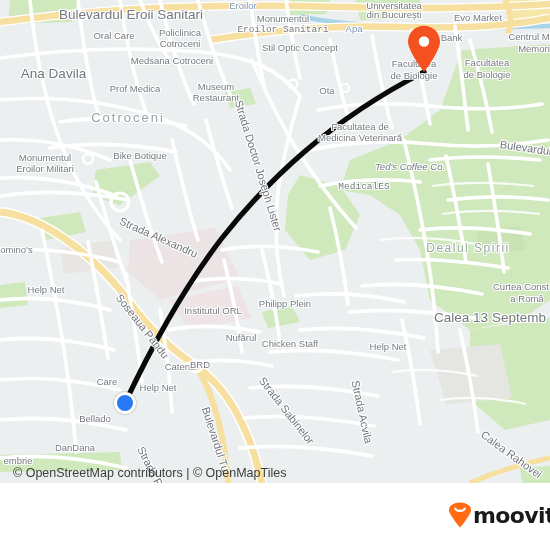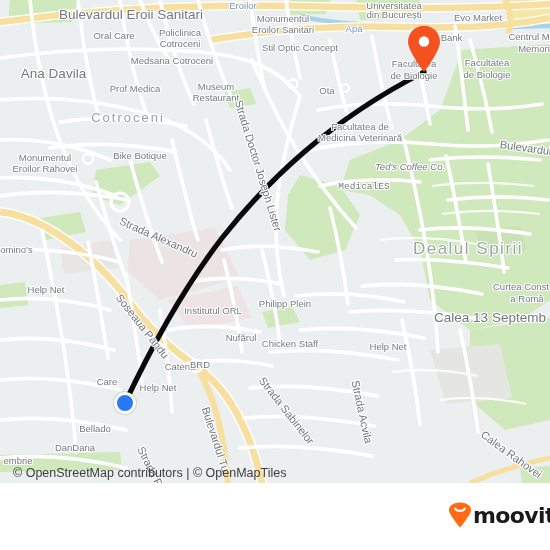--- a/index.html
+++ b/index.html
@@ -36,21 +36,21 @@
     text-shadow:
       1px 0 0 rgba(255,255,255,.9), -1px 0 0 rgba(255,255,255,.9),
       0 1px 0 rgba(255,255,255,.9), 0 -1px 0 rgba(255,255,255,.9),
       1px 1px 0 rgba(255,255,255,.9), -1px -1px 0 rgba(255,255,255,.9),
       1px -1px 0 rgba(255,255,255,.9), -1px 1px 0 rgba(255,255,255,.9);
     pointer-events: none;
   }
   .maplabel.center { transform: translateX(-50%); }
   .maplabel.big   { font-size: 13.5px; color: #73777d; }
   .maplabel.area  { font-size: 13px; color: #9aa0a6; letter-spacing: 2px; }
-  .maplabel.area2 { font-size: 17px; color: #9aa8a0; letter-spacing: 1.5px; }
+  .maplabel.area2 { font-size: 12px; color: #9aa8a0; letter-spacing: 1.5px; }
   .maplabel.street{ font-size: 11px; color: #70747a; }
   .maplabel.poi   { font-size: 9.5px; color: #75797f; text-align: center; }
   .maplabel.blue  { color: #7b96b8; }
 
   
   #origin-dot {
     position: absolute;
     width: 22px; height: 22px;
     border-radius: 50%;
     background: #2979f7;
@@ -267,60 +267,60 @@
     <div id="labels">
         <div class="maplabel big center" style="left: 131px; top: 9px;">Bulevardul Eroii Sanitari</div>
         <div class="maplabel poi center blue" style="left: 243px; top: 0px;">Eroilor</div>
         <div class="maplabel poi center" style="left: 394px; top: 0px;">Universitatea</div>
         <div class="maplabel poi center" style="left: 394px; top: 9px;">din București</div>
         <div class="maplabel poi center" style="left: 478px; top: 12px;">Evo Market</div>
         <div class="maplabel poi center" style="left: 114px; top: 30px;">Oral Care</div>
         <div class="maplabel poi center" style="left: 180px; top: 27px;">Policlinica</div>
         <div class="maplabel poi center" style="left: 180px; top: 38px;">Cotroceni</div>
         <div class="maplabel poi center" style="left: 283px; top: 13px;">Monumentul</div>
-        <div class="maplabel poi center" style="left: 283px; top: 24px;">Eroilor Sanitari</div>
+        <div class="maplabel poi center" style="left: 283px; top: 24px; font-family: Liberation Mono, monospace;">Eroilor Sanitari</div>
         <div class="maplabel poi center blue" style="left: 354px; top: 23px;">Apa</div>
         <div class="maplabel poi center" style="left: 438px; top: 32px;">Alpha Bank</div>
         <div class="maplabel poi center" style="left: 529px; top: 31px;">Centrul M</div>
         <div class="maplabel poi center" style="left: 534px; top: 43px;">Memori</div>
         <div class="maplabel big center" style="left: 34px; top: 68px; padding-left: 39px;">Ana Davila</div>
         <div class="maplabel poi center" style="left: 172px; top: 55px;">Medsana Cotroceni</div>
         <div class="maplabel poi center" style="left: 300px; top: 42px;">Stil Optic Concept</div>
         <div class="maplabel poi center" style="left: 414px; top: 58px;">Facultatea</div>
         <div class="maplabel poi center" style="left: 414px; top: 70px;">de Biologie</div>
         <div class="maplabel poi center" style="left: 487px; top: 57px;">Facultatea</div>
         <div class="maplabel poi center" style="left: 487px; top: 69px;">de Biologie</div>
         <div class="maplabel poi center" style="left: 135px; top: 83px;">Prof Medica</div>
         <div class="maplabel poi center" style="left: 216px; top: 81px;">Museum</div>
         <div class="maplabel poi center" style="left: 216px; top: 92px;">Restaurant</div>
         <div class="maplabel poi center" style="left: 327px; top: 85px;">Ota</div>
         <div class="maplabel area center" style="left: 128px; top: 112px;">Cotroceni</div>
         <div class="maplabel poi center" style="left: 140px; top: 150px;">Bike Botique</div>
         <div class="maplabel poi center" style="left: 45px; top: 152px;">Monumentul</div>
-        <div class="maplabel poi center" style="left: 45px; top: 163px;">Eroilor Rahovei</div>
+        <div class="maplabel poi center" style="left: 45px; top: 163px;">Eroilor Militari</div>
         <div class="maplabel poi center" style="left: 360px; top: 121px;">Facultatea de</div>
         <div class="maplabel poi center" style="left: 360px; top: 132px;">Medicina Veterinară</div>
         <div class="maplabel poi center" style="left: 410px; top: 161px; font-style: italic;">Ted's Coffee Co.</div>
         <div class="maplabel poi center" style="left: 364px; top: 181px; font-family: Liberation Mono, monospace;">MedicalES</div>
         <div class="maplabel poi center" style="left: 13px; top: 244px;">Domino's</div>
         <div class="maplabel poi center" style="left: 46px; top: 284px;">Help Net</div>
         <div class="maplabel area2 center" style="left: 468px; top: 243px;">Dealul Spirii</div>
         <div class="maplabel poi center" style="left: 521px; top: 281px;">Curtea Const</div>
         <div class="maplabel poi center" style="left: 527px; top: 293px;">a Româ</div>
         <div class="maplabel big center" style="left: 490px; top: 312px;">Calea 13 Septemb</div>
         <div class="maplabel poi center" style="left: 213px; top: 305px;">Institutul ORL</div>
         <div class="maplabel poi center" style="left: 285px; top: 298px;">Philipp Plein</div>
         <div class="maplabel poi center" style="left: 241px; top: 332px;">Nufărul</div>
         <div class="maplabel poi center" style="left: 290px; top: 338px;">Chicken Staff</div>
         <div class="maplabel poi center" style="left: 388px; top: 341px;">Help Net</div>
         <div class="maplabel poi center" style="left: 180px; top: 361px;">Catena</div>
         <div class="maplabel poi center" style="left: 200px; top: 359px;">BRD</div>
         <div class="maplabel poi center" style="left: 107px; top: 376px;">Care</div>
         <div class="maplabel poi center" style="left: 158px; top: 382px;">Help Net</div>
-        <div class="maplabel poi center" style="left: 95px; top: 423px;">Bellado</div>
+        <div class="maplabel poi center" style="left: 95px; top: 413px;">Bellado</div>
         <div class="maplabel poi center" style="left: 75px; top: 442px;">DanDana</div>
         <div class="maplabel poi center" style="left: 18px; top: 455px;">embrie</div>
       </div>
     <div id="street-labels">
         <div class="maplabel street" style="left: 238px; top: 95px; transform-origin: left center; transform: rotate(73deg);">Strada Doctor Joseph Lister</div>
         <div class="maplabel street" style="left: 120px; top: 215px; transform-origin: left center; transform: rotate(24deg);">Strada Alexandru</div>
         <div class="maplabel street" style="left: 118px; top: 290px; transform-origin: left center; transform: rotate(52deg);">Soseaua Pandu</div>
         <div class="maplabel street" style="left: 500px; top: 139px; transform-origin: left center; transform: rotate(8deg);">Bulevardul Națio</div>
         <div class="maplabel street" style="left: 205px; top: 402px; transform-origin: left center; transform: rotate(72deg);">Bulevardul Tu</div>
         <div class="maplabel street" style="left: 261px; top: 373px; transform-origin: left center; transform: rotate(52deg);">Strada Sabinelor</div>

